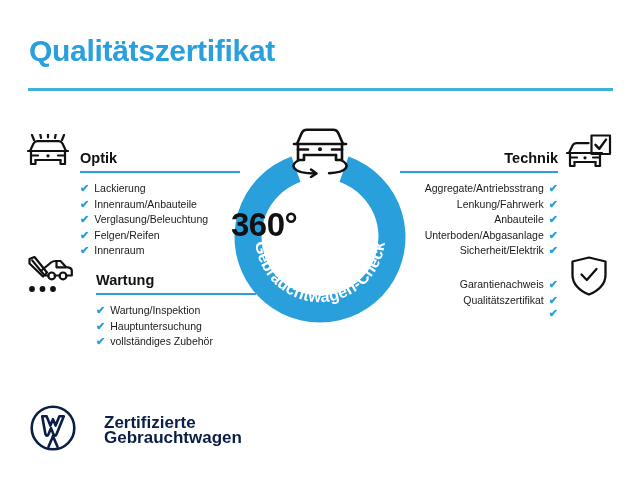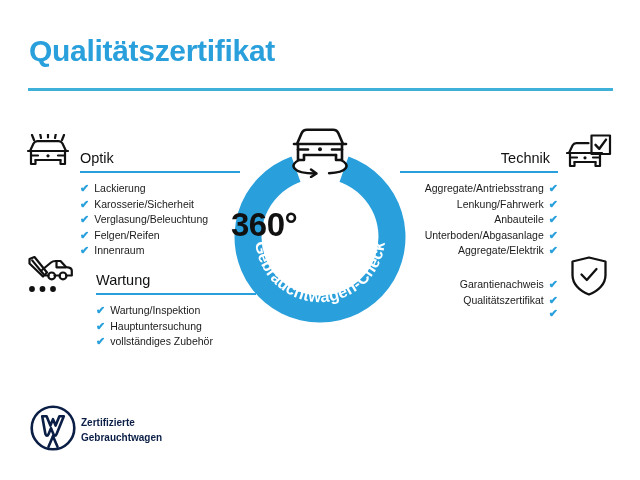--- a/index.html
+++ b/index.html
@@ -45,21 +45,21 @@
     position: absolute;
   }
   .sec-head {
     position: relative;
     height: 26px;
   }
   .sec-title {
     position: absolute;
     bottom: 4px;
     font-size: 14.5px;
-    font-weight: normal;
+    font-weight: bold;
     color: #111111;
     white-space: nowrap;
   }
   .sec-rule {
     position: absolute;
     height: 2.5px;
     background: #29A0DC;
     bottom: -3px;
   }
   .items {
@@ -80,21 +80,21 @@
     line-height: 1;
   }
 
   
   .sec-left .sec-title { left: 0; }
   .sec-left .sec-rule { left: 0; right: 0; }
   .sec-left .item { justify-content: flex-start; }
   .sec-left .check { margin-right: 5px; }
 
   
-  .sec-right .sec-title { right: 8px; }
+  .sec-right .sec-title { right: 0; }
   .sec-right .sec-rule { left: 0; right: 0; }
   .sec-right .item { justify-content: flex-end; align-items: center; }
   .sec-right .check { margin-left: 5px; }
 
   
   #sec-optik    { left: 80px;  top: 144px; width: 160px; }
   #sec-wartung  { left: 96px;  top: 266px; width: 160px; }
   #sec-technik  { left: 400px; top: 144px; width: 158px; }
   #sec-garantie { left: 400px; top: 266px; width: 158px; }
 
@@ -137,22 +137,22 @@
   
   .footer {
     position: absolute;
     left: 30px;
     top: 405px;
     display: flex;
     align-items: center;
   }
   .vw-mark { flex: 0 0 auto; }
   .vw-text {
-    margin-left: 5px;
-    font-size: 10px;
+    margin-left: 28px;
+    font-size: 17px;
     font-weight: bold;
     color: #0A1E46;
     line-height: 15px;
   }
 </style>
 </head>
 <body>
 
 <div class="page">
 
@@ -182,21 +182,21 @@
       <div class="sec-title">Optik</div>
       <div class="sec-rule"></div>
     </div>
     <div class="items">
       <div class="item">
           <span class="check">✔</span>
           <span>Lackierung</span>
         </div>
       <div class="item">
           <span class="check">✔</span>
-          <span>Karosserie/Sicherheit</span>
+          <span>Innenraum/Anbauteile</span>
         </div>
       <div class="item">
           <span class="check">✔</span>
           <span>Verglasung/Beleuchtung</span>
         </div>
       <div class="item">
           <span class="check">✔</span>
           <span>Felgen/Reifen</span>
         </div>
       <div class="item">
@@ -274,21 +274,21 @@
         </div>
       <div class="item">
           <span>Anbauteile</span>
           <span class="check">✔</span>
         </div>
       <div class="item">
           <span>Unterboden/Abgasanlage</span>
           <span class="check">✔</span>
         </div>
       <div class="item">
-          <span>Aggregate/Elektrik</span>
+          <span>Sicherheit/Elektrik</span>
           <span class="check">✔</span>
         </div>
     </div>
   </div>
 
   <div class="sec-icon" id="icon-garantie">
     <svg width="38" height="40" viewBox="0 0 38 40" fill="none" stroke="#111" stroke-width="2.3" stroke-linecap="round" stroke-linejoin="round">
       <path d="M19 1.5 L35.5 5.5 L35.5 19 C35.5 28 28.5 35 19 38.5 C9.5 35 2.5 28 2.5 19 L2.5 5.5 Z"></path>
       <path d="M11.5 18.5 L16.8 24 L26.5 13" stroke-width="2.3"></path>
     </svg>

